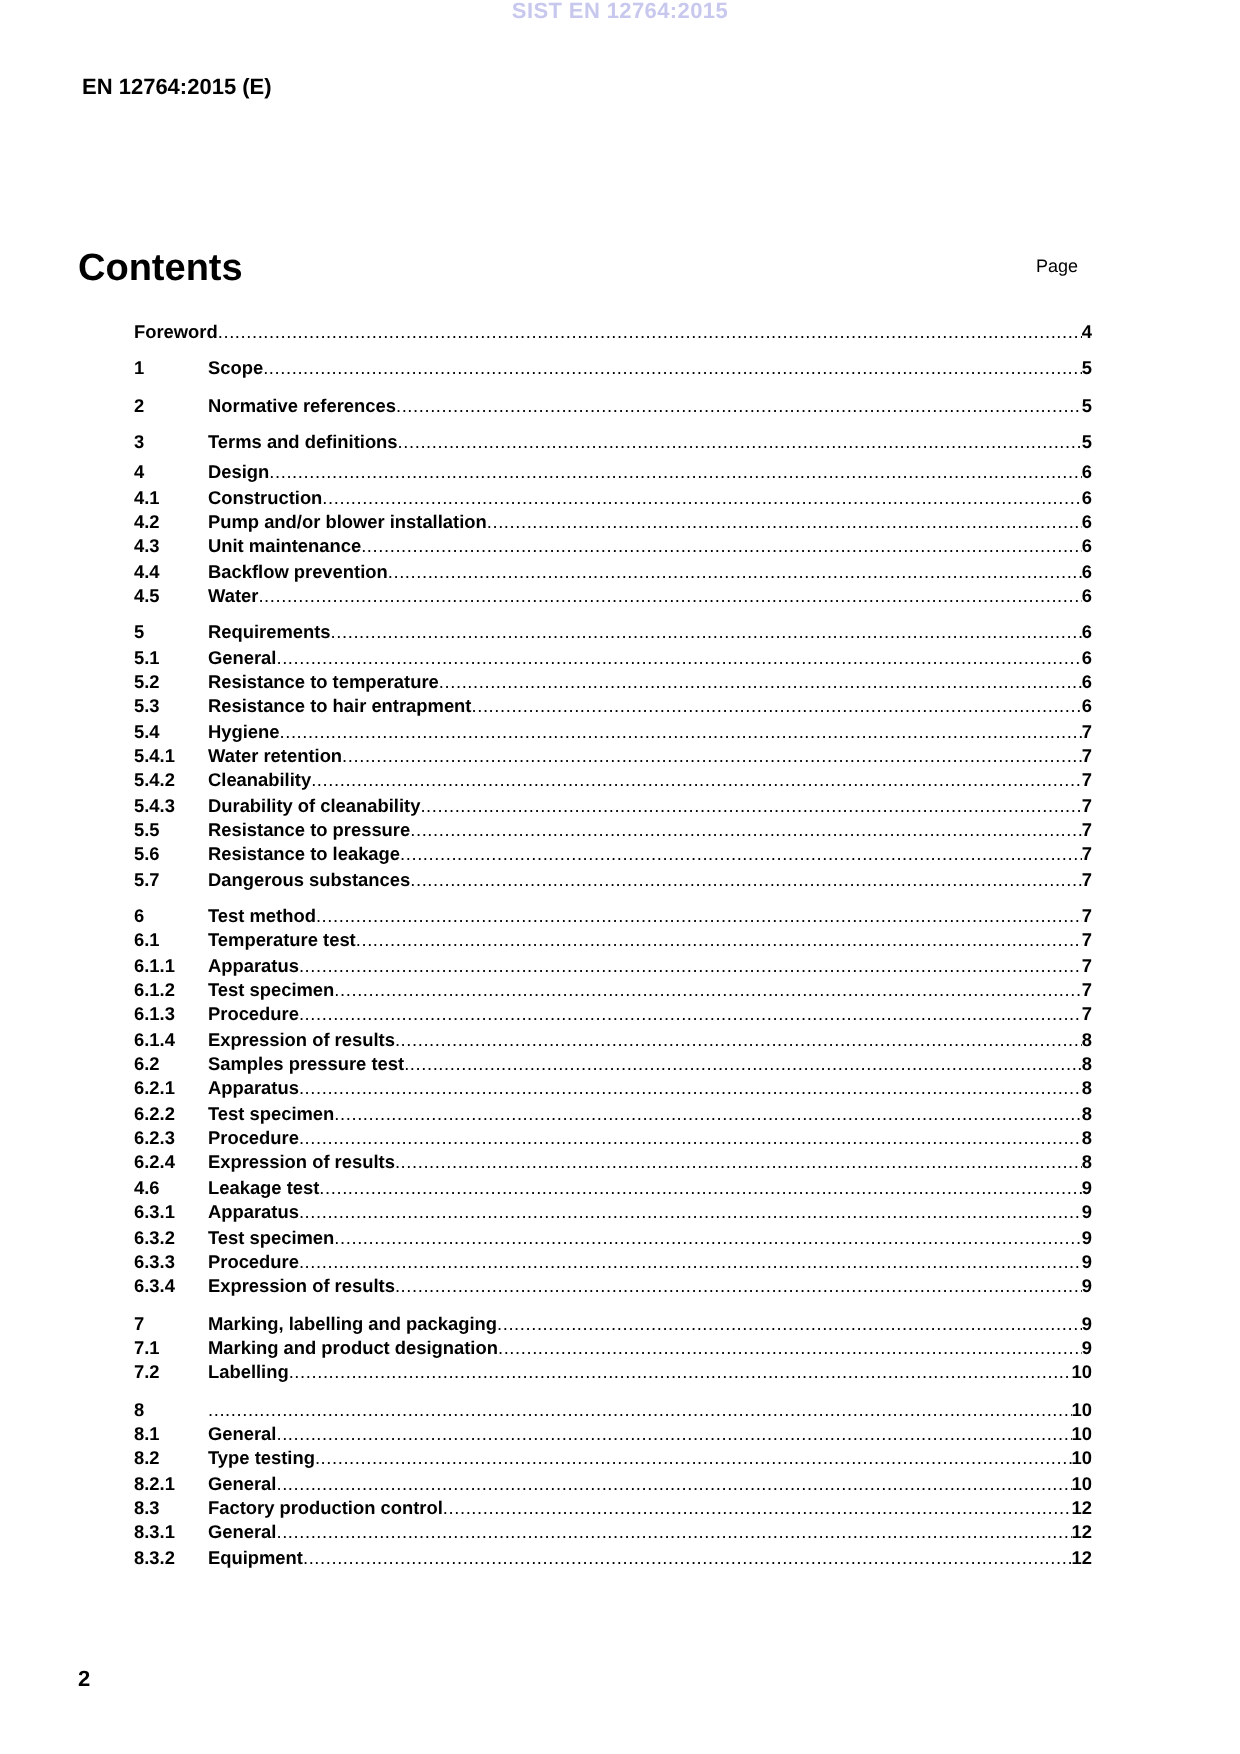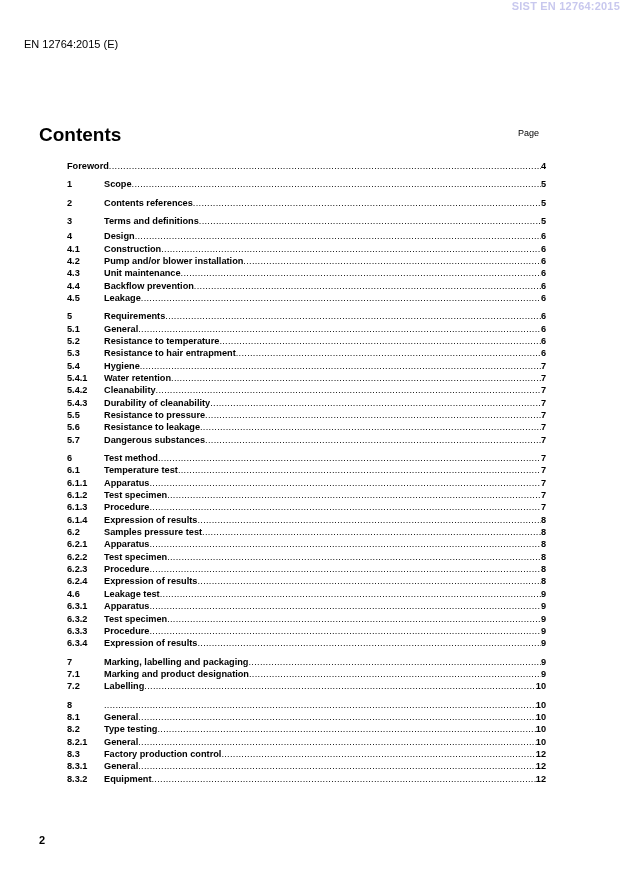--- a/index.html
+++ b/index.html
@@ -1,20 +1,20 @@
 <!DOCTYPE html>
 <html><head>
 <meta charset="utf-8">
 <style>
   html, body { margin: 0; padding: 0; background: #ffffff; }
   body { width: 620px; height: 877px; position: relative; overflow: hidden;
          font-family: "Liberation Sans", sans-serif; color: #000; }
-  .watermark { position: absolute; top: 0; left: 0; width: 620px; text-align: right;
+  .watermark { position: absolute; top: 0; left: 0; width: 620px; text-align: center;
                font-size: 11px; font-weight: bold; color: #c8c8ee; letter-spacing: 0.2px; }
-  .doc-id { position: absolute; top: 38px; left: 24px; font-size: 11px; font-weight: normal; text-align: right; }
+  .doc-id { position: absolute; top: 38px; left: 41px; font-size: 11px; font-weight: bold; text-align: right; }
   .contents-title { position: absolute; top: 124px; left: 39px; font-size: 19px; font-weight: bold; }
   .page-label { position: absolute; top: 128px; left: 518px; width: 28px; text-align: left; font-size: 9px; }
   .toc { position: absolute; top: 157px; left: 39px; width: 507px; }
   .group { margin-bottom: 6px; margin-left: 28px; }
   .group.top { margin-bottom: 0; }
   .row { display: flex; align-items: baseline; font-size: 9.2px; font-weight: bold;
          height: 12.35px; line-height: 12.35px; white-space: nowrap; overflow: hidden; }
   .group.spaced .row { height: 18.3px; line-height: 18.3px; }
   .num { width: 37px; flex: 0 0 37px; }
   .num.empty { width: 0; flex: 0 0 0; }
@@ -41,21 +41,21 @@
         <span class="pg">4</span>
       </div>
       <div class="row">
         <span class="num">1</span>
         <span class="title">Scope</span>
         <span class="leader"></span>
         <span class="pg">5</span>
       </div>
       <div class="row">
         <span class="num">2</span>
-        <span class="title">Contents references</span>
+        <span class="title">Normative references</span>
         <span class="leader"></span>
         <span class="pg">5</span>
       </div>
       <div class="row">
         <span class="num">3</span>
         <span class="title">Terms and definitions</span>
         <span class="leader"></span>
         <span class="pg">5</span>
       </div>
     </div>
@@ -85,21 +85,21 @@
         <span class="pg">6</span>
       </div>
       <div class="row">
         <span class="num">4.4</span>
         <span class="title">Backflow prevention</span>
         <span class="leader"></span>
         <span class="pg">6</span>
       </div>
       <div class="row">
         <span class="num">4.5</span>
-        <span class="title">Leakage</span>
+        <span class="title">Water</span>
         <span class="leader"></span>
         <span class="pg">6</span>
       </div>
     </div>
     <div class="group">
       <div class="row">
         <span class="num">5</span>
         <span class="title">Requirements</span>
         <span class="leader"></span>
         <span class="pg">6</span>

